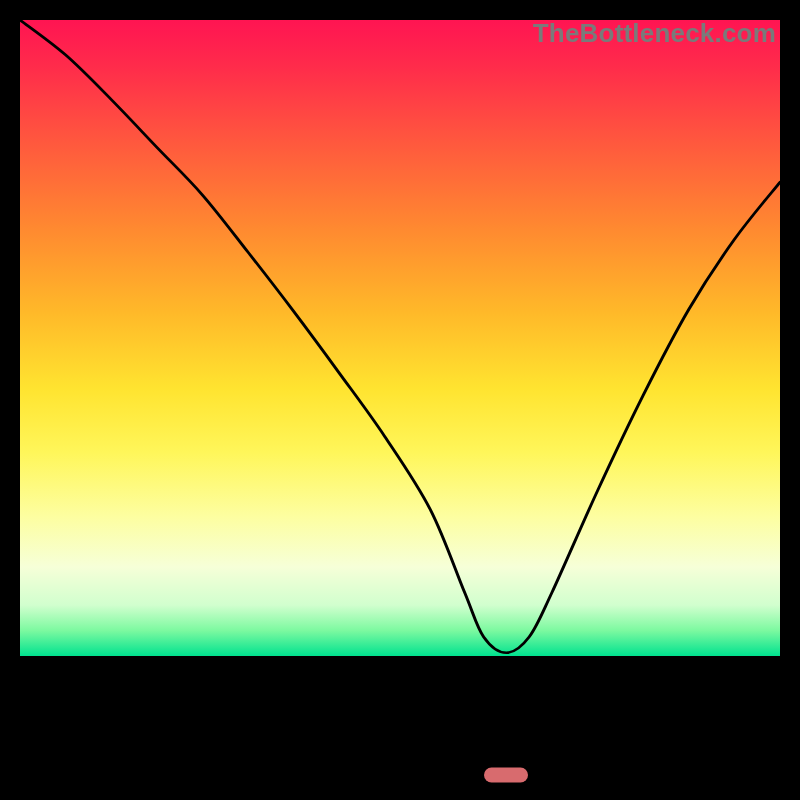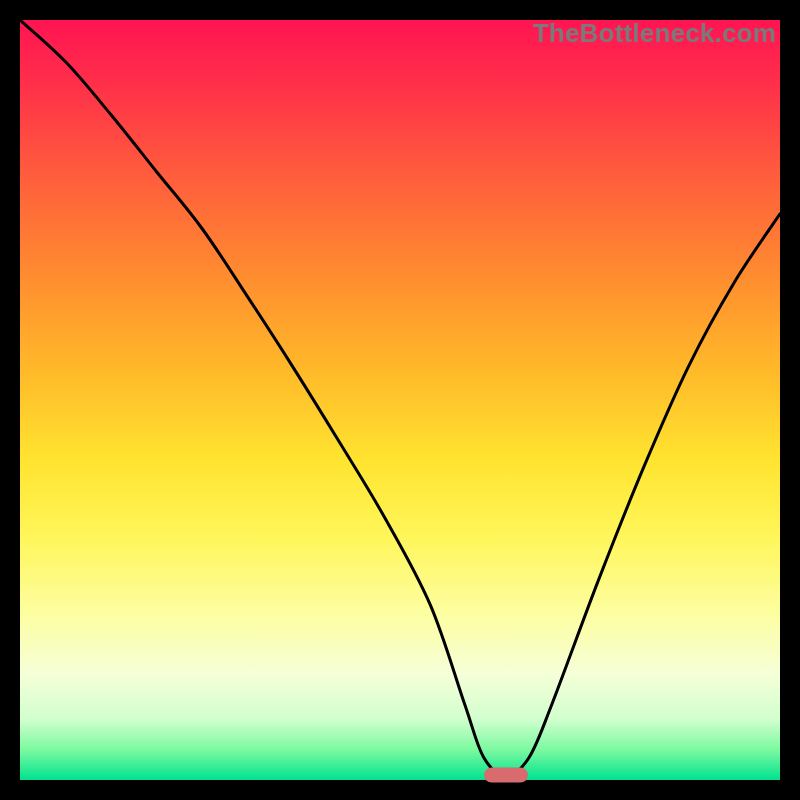--- a/index.html
+++ b/index.html
@@ -8,21 +8,21 @@
     width: 800px;
     height: 800px;
     background: #000;
     overflow: hidden;
   }
   .frame {
     position: absolute;
     left: 20px;
     top: 20px;
     width: 760px;
-    height: 760px;
+    height: 636px;
     background: #000;
   }
   .gradient {
     position: absolute;
     left: 0;
     top: 0;
     width: 100%;
     height: 100%;
     background: linear-gradient(
       to bottom,

